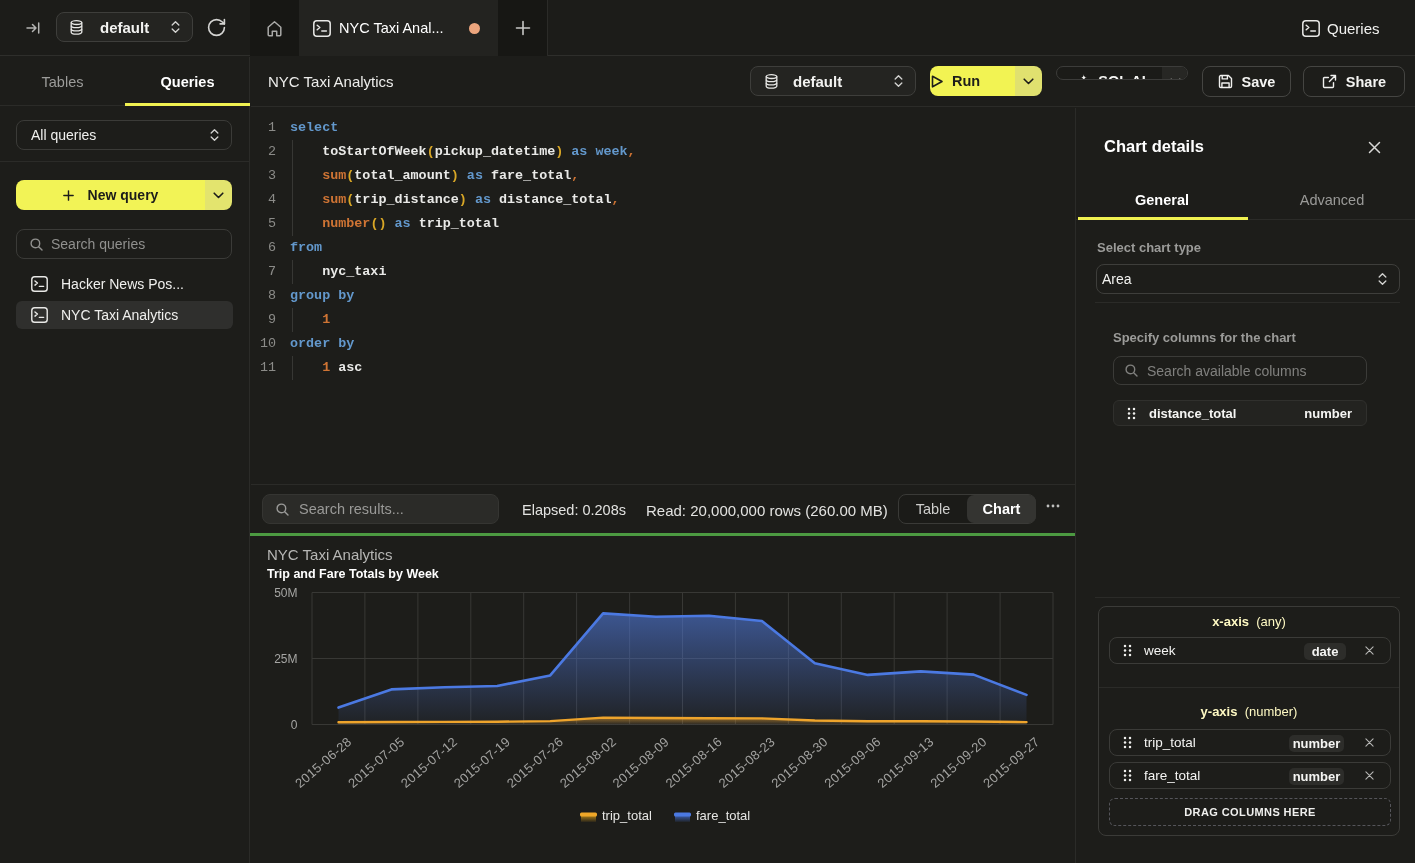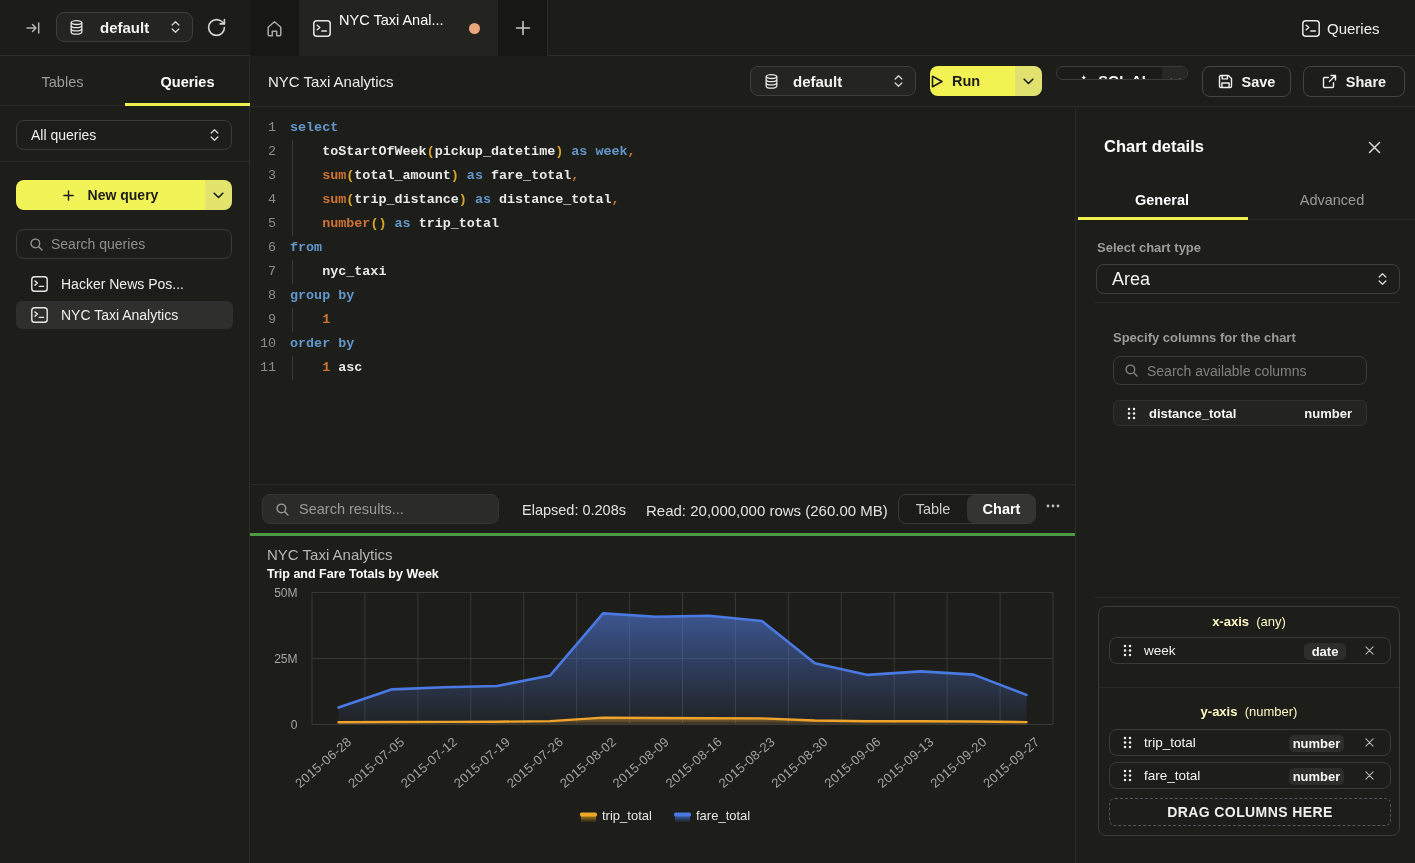--- a/index.html
+++ b/index.html
@@ -77,31 +77,31 @@
 
 #rpanel{position:absolute;left:1075px;top:108px;width:340px;height:755px;background:#1d1d1a;border-left:1px solid #2b2b28}
 #rphead{position:absolute;left:28px;top:29px;font-size:16.5px;font-weight:bold;color:#fff}
 #rpx{position:absolute;left:292px;top:33px}
 #rptabs{position:absolute;left:0;top:72px;width:340px;height:40px;border-bottom:1px solid #2b2b28}
 #rptabs .g{position:absolute;left:0;top:0;width:172px;height:40px;display:flex;align-items:center;justify-content:center;color:#fff;font-size:14.5px;font-weight:bold}
 #rptabs .a{position:absolute;left:172px;top:0;width:168px;height:40px;display:flex;align-items:center;justify-content:center;color:#9a9a98;font-size:14.5px}
 #rptabs .yline{position:absolute;left:2px;top:37px;width:170px;height:3px;background:#f0f151}
 .rplabel{position:absolute;font-size:13px;font-weight:bold;color:#9b9b99}
 #areasel{left:20px;top:156px;width:304px;height:30px;background:transparent;border:1px solid #3e3e3b;border-radius:8px}
-#areasel .txt{font-size:18px;color:#f2f2f0;margin-left:15px}
+#areasel .txt{font-size:14px;color:#f2f2f0;margin-left:5px}
 .rpdiv{position:absolute;left:19px;width:305px;height:1px;background:#2b2b28}
 #colsearch{left:37px;top:248px;width:254px;height:29px;border:1px solid #3b3b38;border-radius:8px;background:transparent}
 #distrow{position:absolute;left:37px;top:292px;width:254px;height:26px;background:#232320;border:1px solid #30302d;border-radius:6px;display:flex;align-items:center}
 #distrow .txt{font-size:13px;font-weight:bold;color:#f5f5f3}
 #axisbox{position:absolute;left:22px;top:498px;width:302px;height:230px;border:1px solid #3b3b38;border-radius:8px}
 .axhead{position:absolute;width:100%;text-align:center;font-size:13px;color:#fef9c3}
 .axrow{position:absolute;left:10px;width:282px;height:27px;border:1px solid #3b3b38;border-radius:8px;display:flex;align-items:center}
 .axrow .txt{font-size:13.5px;color:#f5f5f3}
 .badge{position:absolute;background:#2d2d2a;border-radius:5px;font-size:13px;font-weight:bold;color:#f5f5f3;display:flex;align-items:center;justify-content:center}
-#dragbox{position:absolute;left:10px;top:191px;width:282px;height:28px;border:1px dashed #55555a;border-radius:6px;display:flex;align-items:center;justify-content:center;font-size:14px;font-weight:bold;color:#f0f0ee;letter-spacing:0.4px}
+#dragbox{position:absolute;left:10px;top:191px;width:282px;height:28px;border:1px dashed #55555a;border-radius:6px;display:flex;align-items:center;justify-content:center;font-size:11px;font-weight:bold;color:#f0f0ee;letter-spacing:0.4px}
 </style>
 </head>
 <body>
 
 <div id="topbar">
 
   <svg class="abs" style="left:26px;top:21px" width="14" height="14" viewBox="0 0 14 14" fill="none" stroke="#b4b4b2" stroke-width="1.5" stroke-linecap="round" stroke-linejoin="round">
       <path d="M1 7h9M6.5 3.5L10 7l-3.5 3.5M12.7 2v10"></path>
     </svg>
   <div class="sel abs" id="topsel">
@@ -126,21 +126,21 @@
 
   <svg class="abs" style="left:266px;top:20px" width="17" height="17" viewBox="0 0 17 17" fill="none" stroke="#aaaaa8" stroke-width="1.5" stroke-linejoin="round">
       <path d="M2.2 7.2L8.5 1.8l6.3 5.4v7.6a0.9 0.9 0 0 1-.9.9h-3.2v-4.5h-4.4v4.5H3.1a0.9 0.9 0 0 1-.9-.9z"></path>
     </svg>
 
   <svg class="abs" style="left:313px;top:20px" width="18" height="17" viewBox="0 0 18 17" fill="none" stroke="#e8e8e6" stroke-width="1.5">
       <rect x="0.8" y="0.8" width="16.4" height="15.4" rx="3"></rect>
       <path d="M4.2 5.3l2.6 2.2-2.6 2.2" stroke-linecap="round" stroke-linejoin="round"></path>
       <path d="M8.8 11h4.6" stroke-linecap="round"></path>
     </svg>
-  <div class="abs" style="left:339px;top:12px;font-size:14.5px;color:#fff">NYC Taxi Anal...</div>
+  <div class="abs" style="left:339px;top:20px;font-size:14.5px;color:#fff">NYC Taxi Anal...</div>
   <div class="abs" style="left:469px;top:23px;width:11px;height:11px;border-radius:50%;background:#eca57d"></div>
   <svg class="abs" style="left:515px;top:20px" width="16" height="16" viewBox="0 0 16 16" fill="none" stroke="#c8c8c6" stroke-width="1.6" stroke-linecap="round">
       <path d="M8 1.5v13M1.5 8h13"></path>
     </svg>
 
   <svg class="abs" style="left:1302px;top:20px" width="18" height="17" viewBox="0 0 18 17" fill="none" stroke="#e8e8e6" stroke-width="1.5">
       <rect x="0.8" y="0.8" width="16.4" height="15.4" rx="3"></rect>
       <path d="M4.2 5.3l2.6 2.2-2.6 2.2" stroke-linecap="round" stroke-linejoin="round"></path>
       <path d="M8.8 11h4.6" stroke-linecap="round"></path>
     </svg>

